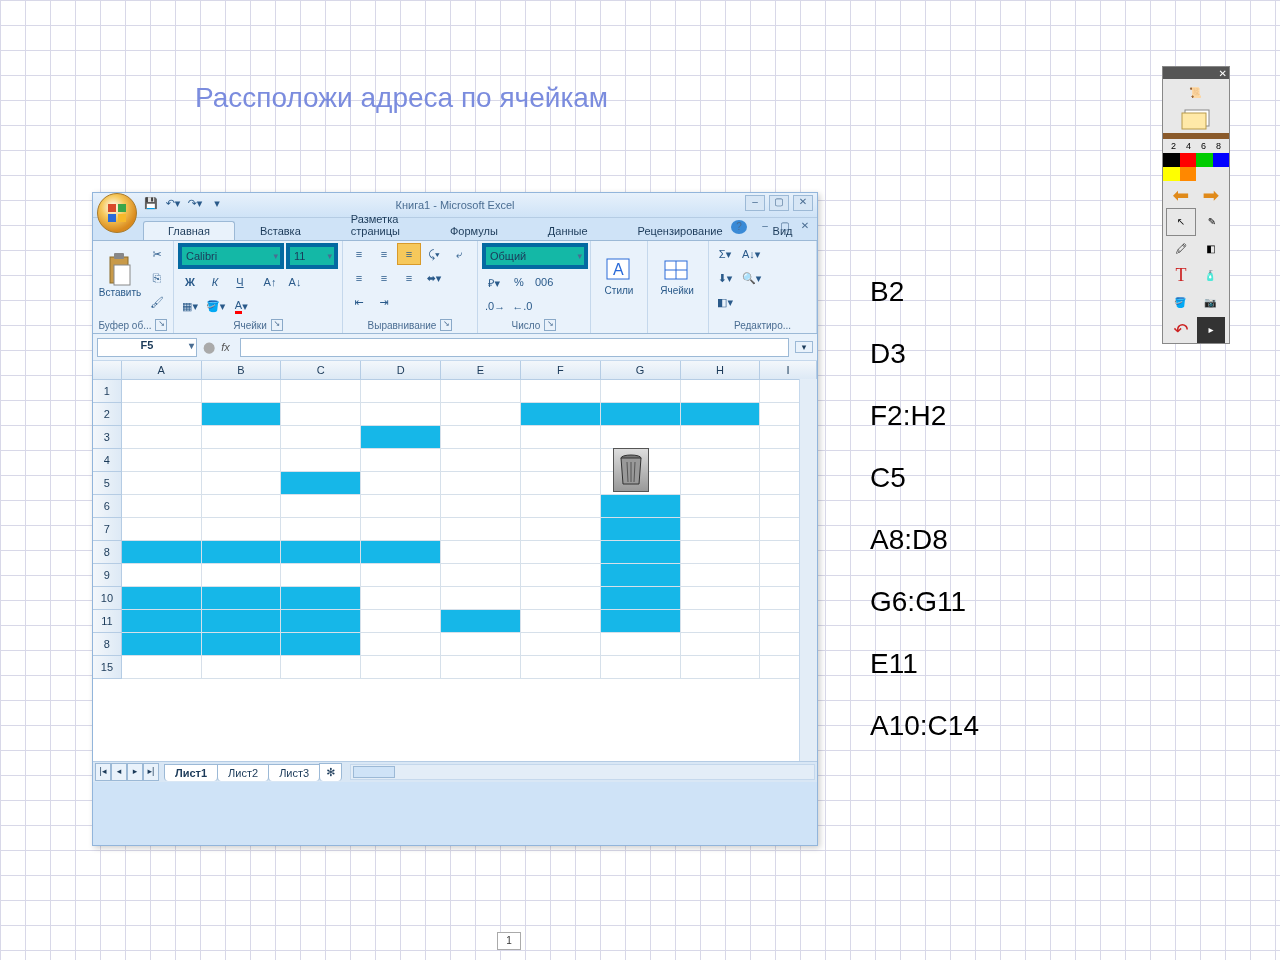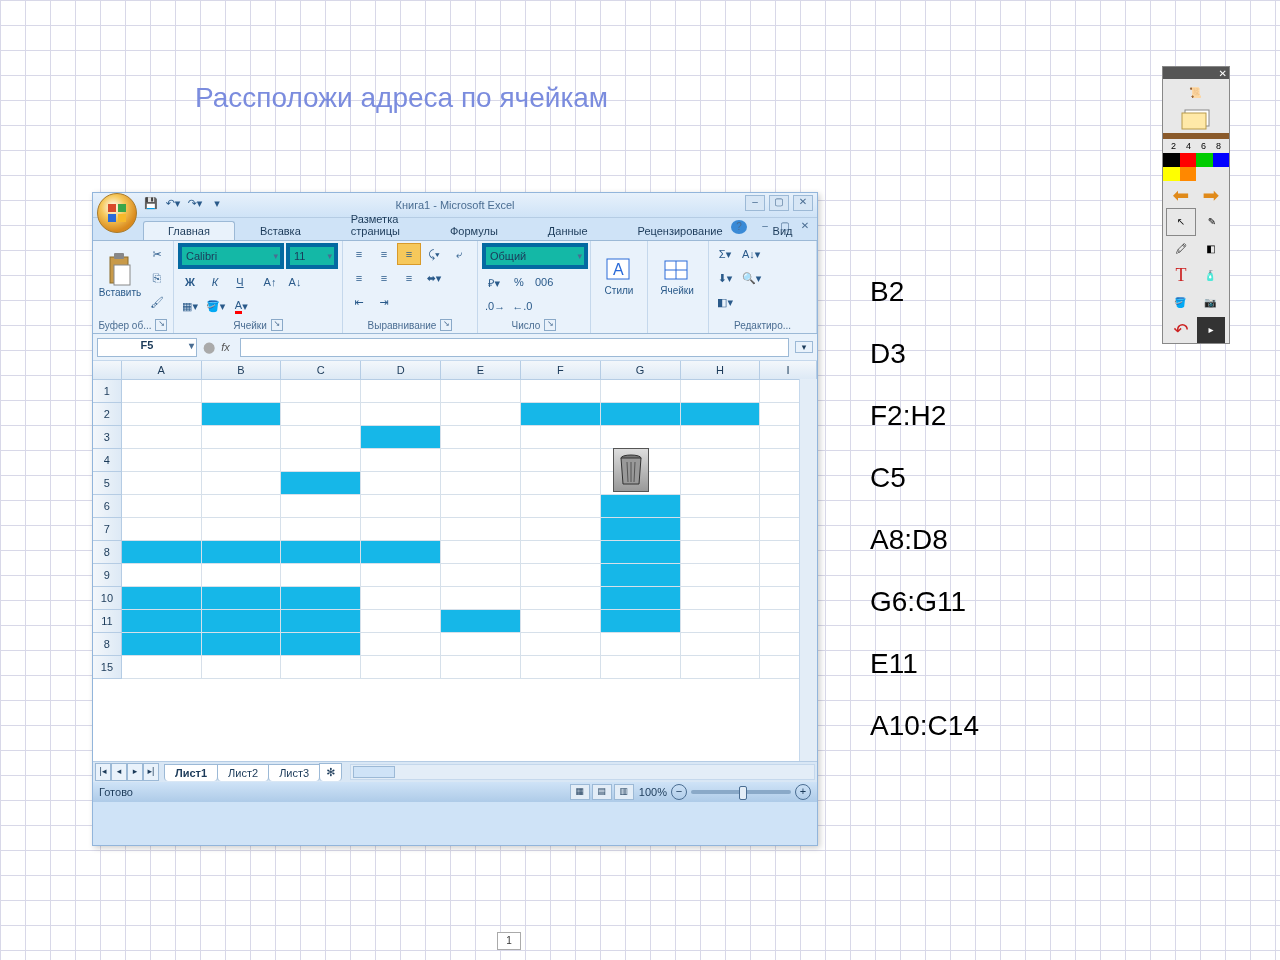--- a/index.html
+++ b/index.html
@@ -522,32 +522,20 @@
     <span style="width:6px"></span>
     <span class="stab active">Лист1</span>
     <span class="stab">Лист2</span>
     <span class="stab">Лист3</span>
     <span class="stab" style="padding:2px 6px">✻</span>
     <div class="hscroll">
       <div style="position:absolute;left:2px;top:1px;width:40px;height:10px;background:#cfe3f7;border:1px solid #9cb9d6"></div>
     </div>
   </div>
 
-  <div class="statusbar">
-    <span>Готово</span>
-    <div class="zoom">
-      <span class="viewbtns"><span>▦</span><span>▤</span><span>▥</span></span>
-      <span>100%</span>
-      <span style="width:14px;height:14px;border:1px solid #4a6d92;border-radius:50%;text-align:center;line-height:12px">−</span>
-      <div class="zslider">
-          <div class="thumb"></div>
-        </div>
-      <span style="width:14px;height:14px;border:1px solid #4a6d92;border-radius:50%;text-align:center;line-height:12px">+</span>
-    </div>
-  </div>
 </div>
 
 <div class="trash" style="left:613px;top:448px">
   <svg viewBox="0 0 24 32">
       <ellipse cx="12" cy="4" rx="10" ry="3" fill="#777" stroke="#333"></ellipse>
       <path d="M2 4 L4 30 L20 30 L22 4 Z" fill="#999" stroke="#333"></path>
       <line x1="8" y1="8" x2="9" y2="28" stroke="#555"></line>
       <line x1="12" y1="8" x2="12" y2="28" stroke="#555"></line>
       <line x1="16" y1="8" x2="15" y2="28" stroke="#555"></line>
     </svg>

